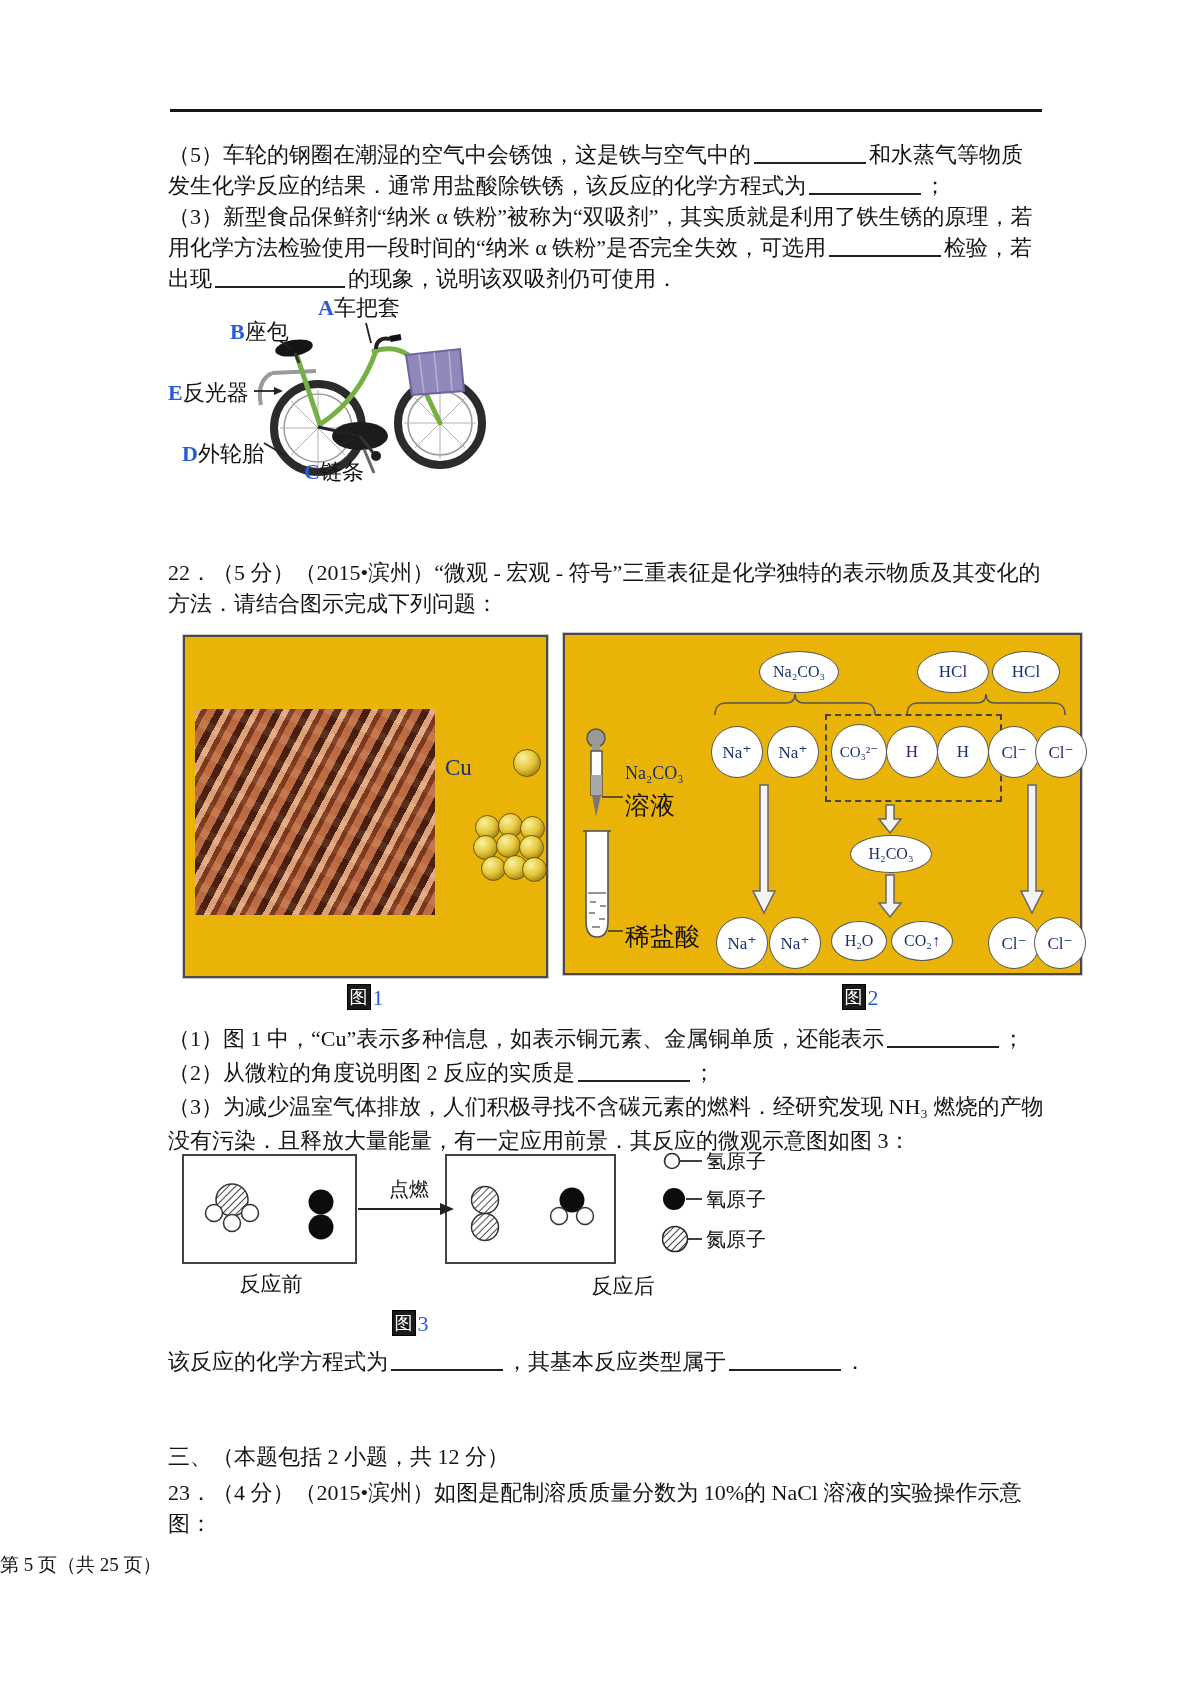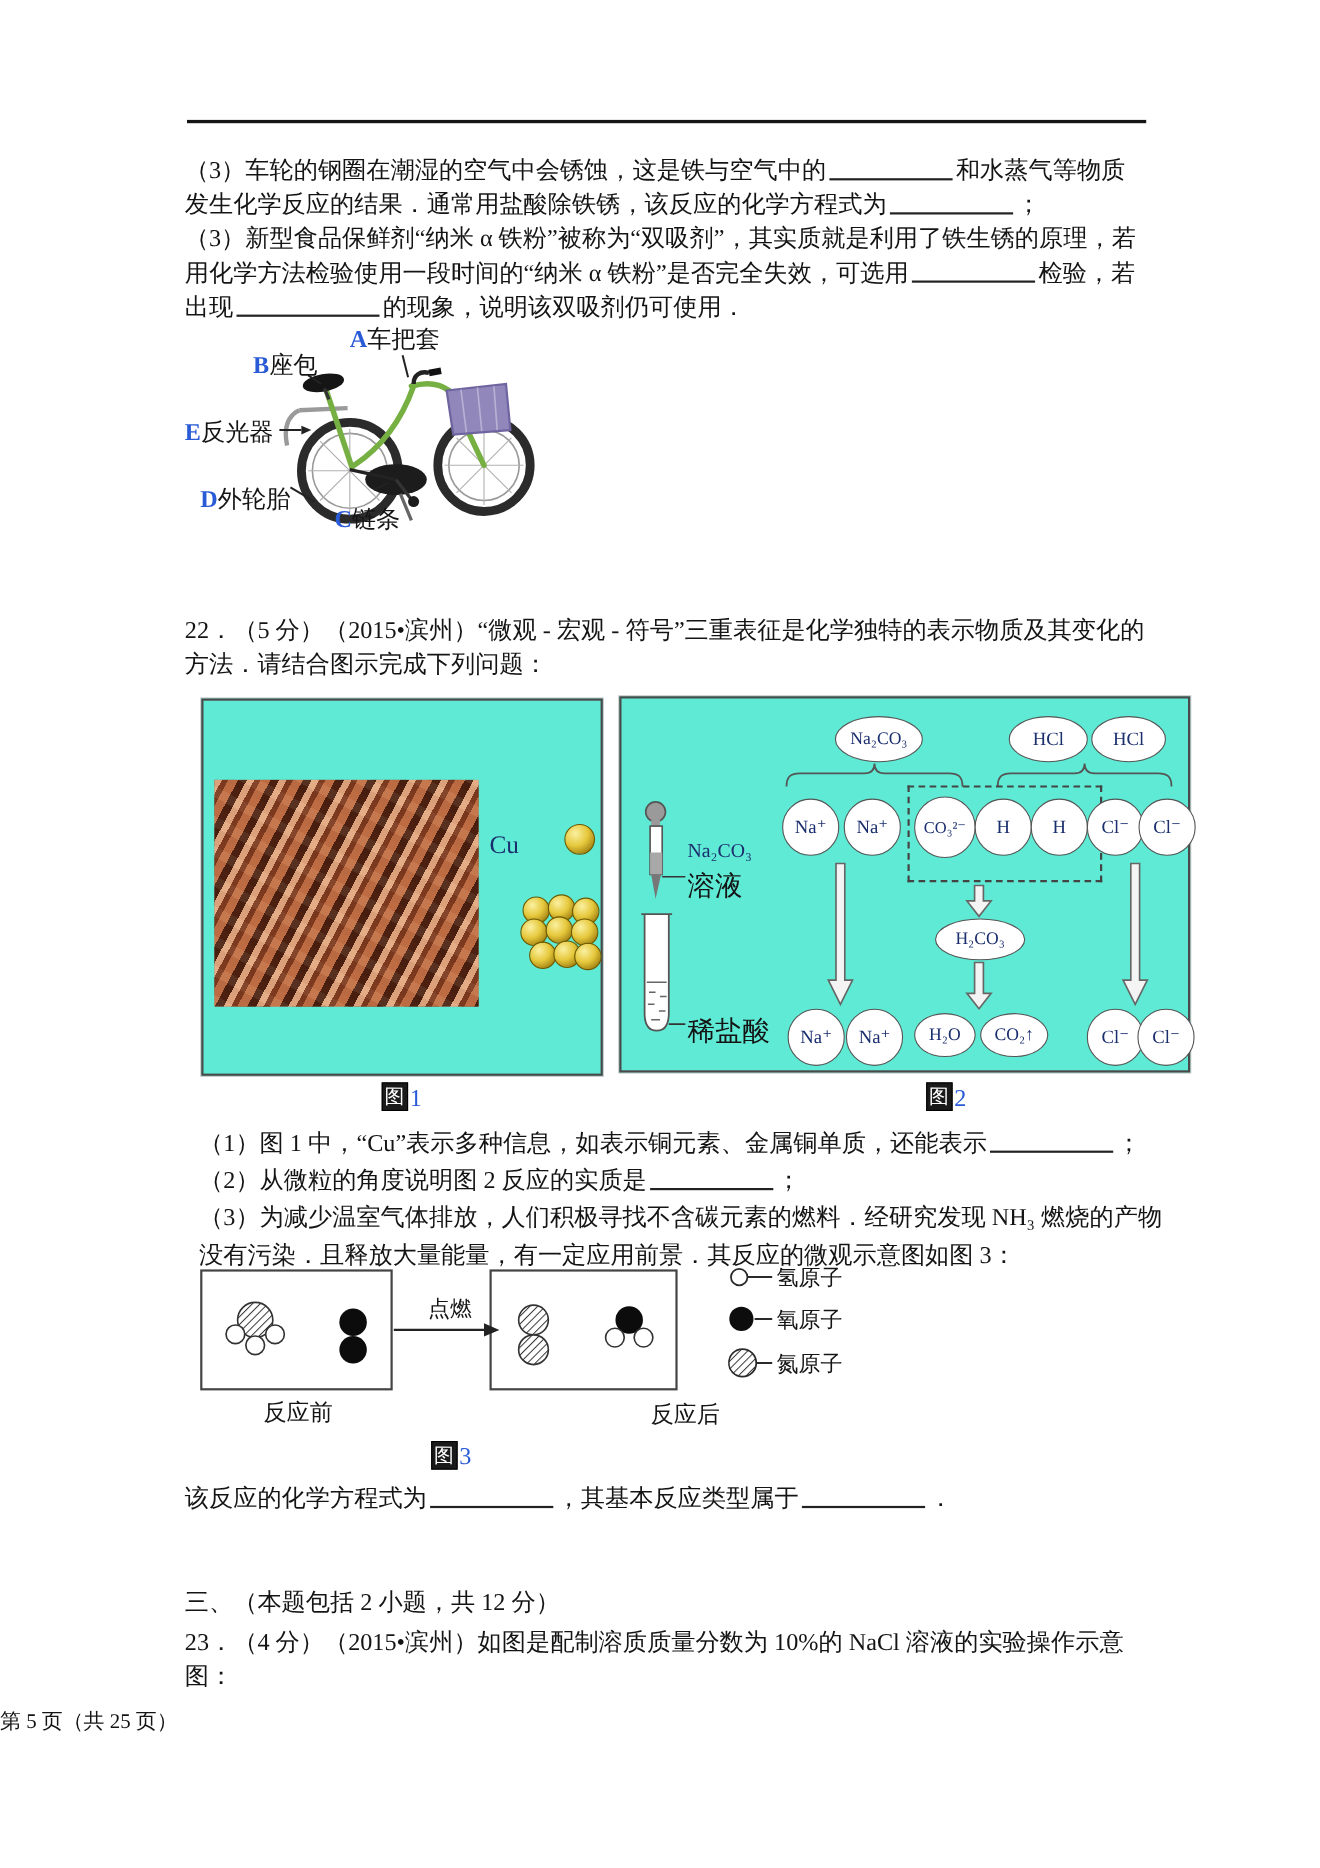--- a/index.html
+++ b/index.html
@@ -12,21 +12,21 @@
 
   .txt { font-size:22px; line-height:31px; color:#141414; }
   .txt .line { white-space:nowrap; }
   .blank { display:inline-block; width:112px; height:18px; border-bottom:2px solid #222; vertical-align:-2px; margin:0 3px; }
   .blank.w130 { width:130px; }
   .bold { font-weight:normal; }
   .accent { color:var(--accent,#2a5bd7); }
   .formula { font-family:"Liberation Serif","DejaVu Serif",serif; color:var(--formula,#1b2f6e); }
 
   
-  .figbox { position:absolute; border:2px solid #4a4a4a; box-shadow:0 0 0 1px #c9c9c9; background:#5eead4; }
+  .figbox { position:absolute; border:2px solid #4a4a4a; box-shadow:0 0 0 1px #c9c9c9; background:#eab308; }
   .caption { position:absolute; font-size:21px; text-align:center; }
   .fig-char { display:inline-block; background:#1a1a1a; color:#fff; border:1px solid #000; padding:0 2px; font-size:18px; line-height:24px; vertical-align:2px; }
   .fig-num { color:var(--accent,#2a5bd7); font-size:22px; margin-left:2px; }
 
   
   .copper { position:absolute; left:10px; top:72px; width:240px; height:206px;
     background:
       repeating-linear-gradient(118deg, rgba(234,178,138,.85) 0 6px, rgba(122,56,30,.85) 6px 11px, rgba(198,115,72,.85) 11px 19px, rgba(61,24,12,.8) 19px 26px),
       repeating-linear-gradient(28deg, rgba(255,220,190,.5) 0 9px, rgba(140,62,30,.55) 9px 17px, rgba(90,35,18,.5) 17px 24px),
       #8a4526; }
@@ -55,21 +55,21 @@
 </style>
 </head>
 <body>
 
 <div class="page">
 
   <div class="rule"></div>
 
   <div class="abs txt" style="left:168px; top:139px; width:880px;">
     <div class="line">
-      <span>（3）车轮的钢圈在潮湿的空气中会锈蚀，这是铁与空气中的</span><span class="blank"></span><span>和水蒸气等物质</span>
+      <span>（5）车轮的钢圈在潮湿的空气中会锈蚀，这是铁与空气中的</span><span class="blank"></span><span>和水蒸气等物质</span>
     </div>
     <div class="line">
       <span>发生化学反应的结果．通常用盐酸除铁锈，该反应的化学方程式为</span><span class="blank"></span><span>；</span>
     </div>
     <div class="line">
       <span>（3）新型食品保鲜剂“纳米 α 铁粉”被称为“双吸剂”，其实质就是利用了铁生锈的原理，若</span>
     </div>
     <div class="line">
       <span>用化学方法检验使用一段时间的“纳米 α 铁粉”是否完全失效，可选用</span><span class="blank"></span><span>检验，若</span>
     </div>
@@ -229,21 +229,21 @@
     <div class="sidelabel" style="left:60px; top:285px;">稀盐酸</div>
   </div>
 
   <div class="caption" style="left:323px; top:984px; width:84px;">
     <span class="fig-char">图</span><span class="fig-num">1</span>
   </div>
   <div class="caption" style="left:816px; top:984px; width:88px;">
     <span class="fig-char">图</span><span class="fig-num">2</span>
   </div>
 
-  <div class="abs txt" style="left:168px; top:1022px; width:885px; line-height:34px;margin-left:13px;">
+  <div class="abs txt" style="left:168px; top:1022px; width:885px; line-height:34px;">
     <div class="line"><span>（1）图 1 中，“Cu”表示多种信息，如表示铜元素、金属铜单质，还能表示</span><span class="blank"></span><span>；</span></div>
     <div class="line"><span>（2）从微粒的角度说明图 2 反应的实质是</span><span class="blank"></span><span>；</span></div>
     <div class="line"><span>（3）为减少温室气体排放，人们积极寻找不含碳元素的燃料．经研究发现 NH₃ 燃烧的产物</span></div>
     <div class="line"><span>没有污染．且释放大量能量，有一定应用前景．其反应的微观示意图如图 3：</span></div>
   </div>
 
   <div class="abs" style="left:168px; top:1140px; width:790px; height:175px;">
     <svg width="790" height="175" style="position:absolute;left:0;top:0;">
       <defs>
         <pattern id="hatchA" width="5" height="5" patternUnits="userSpaceOnUse" patternTransform="rotate(45)">

